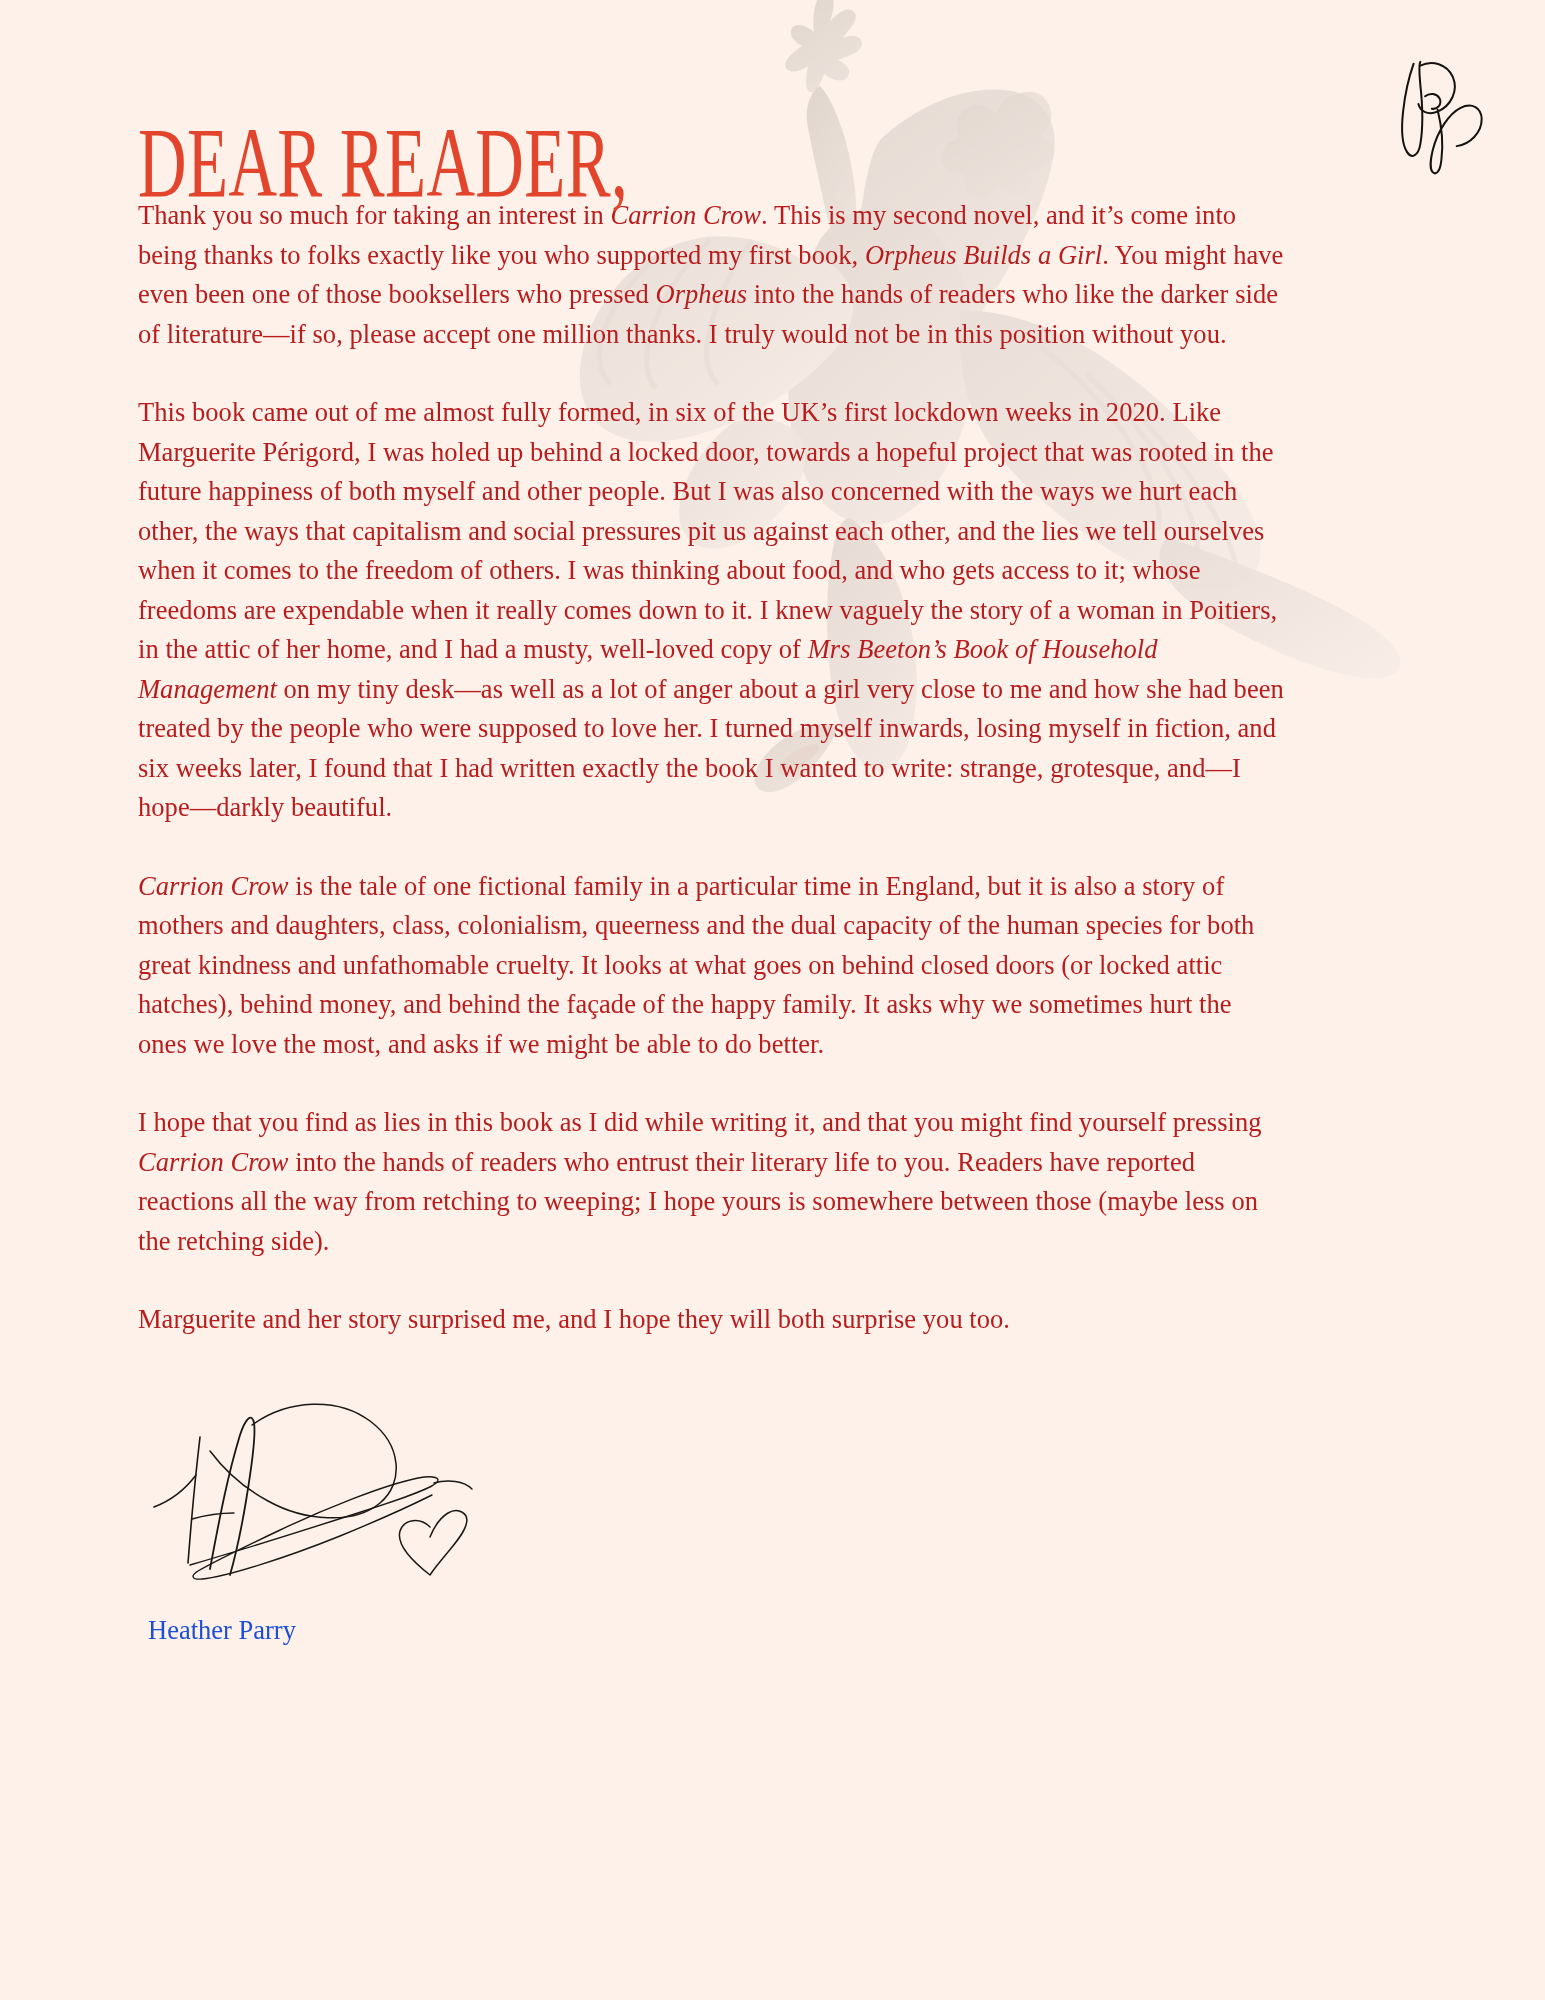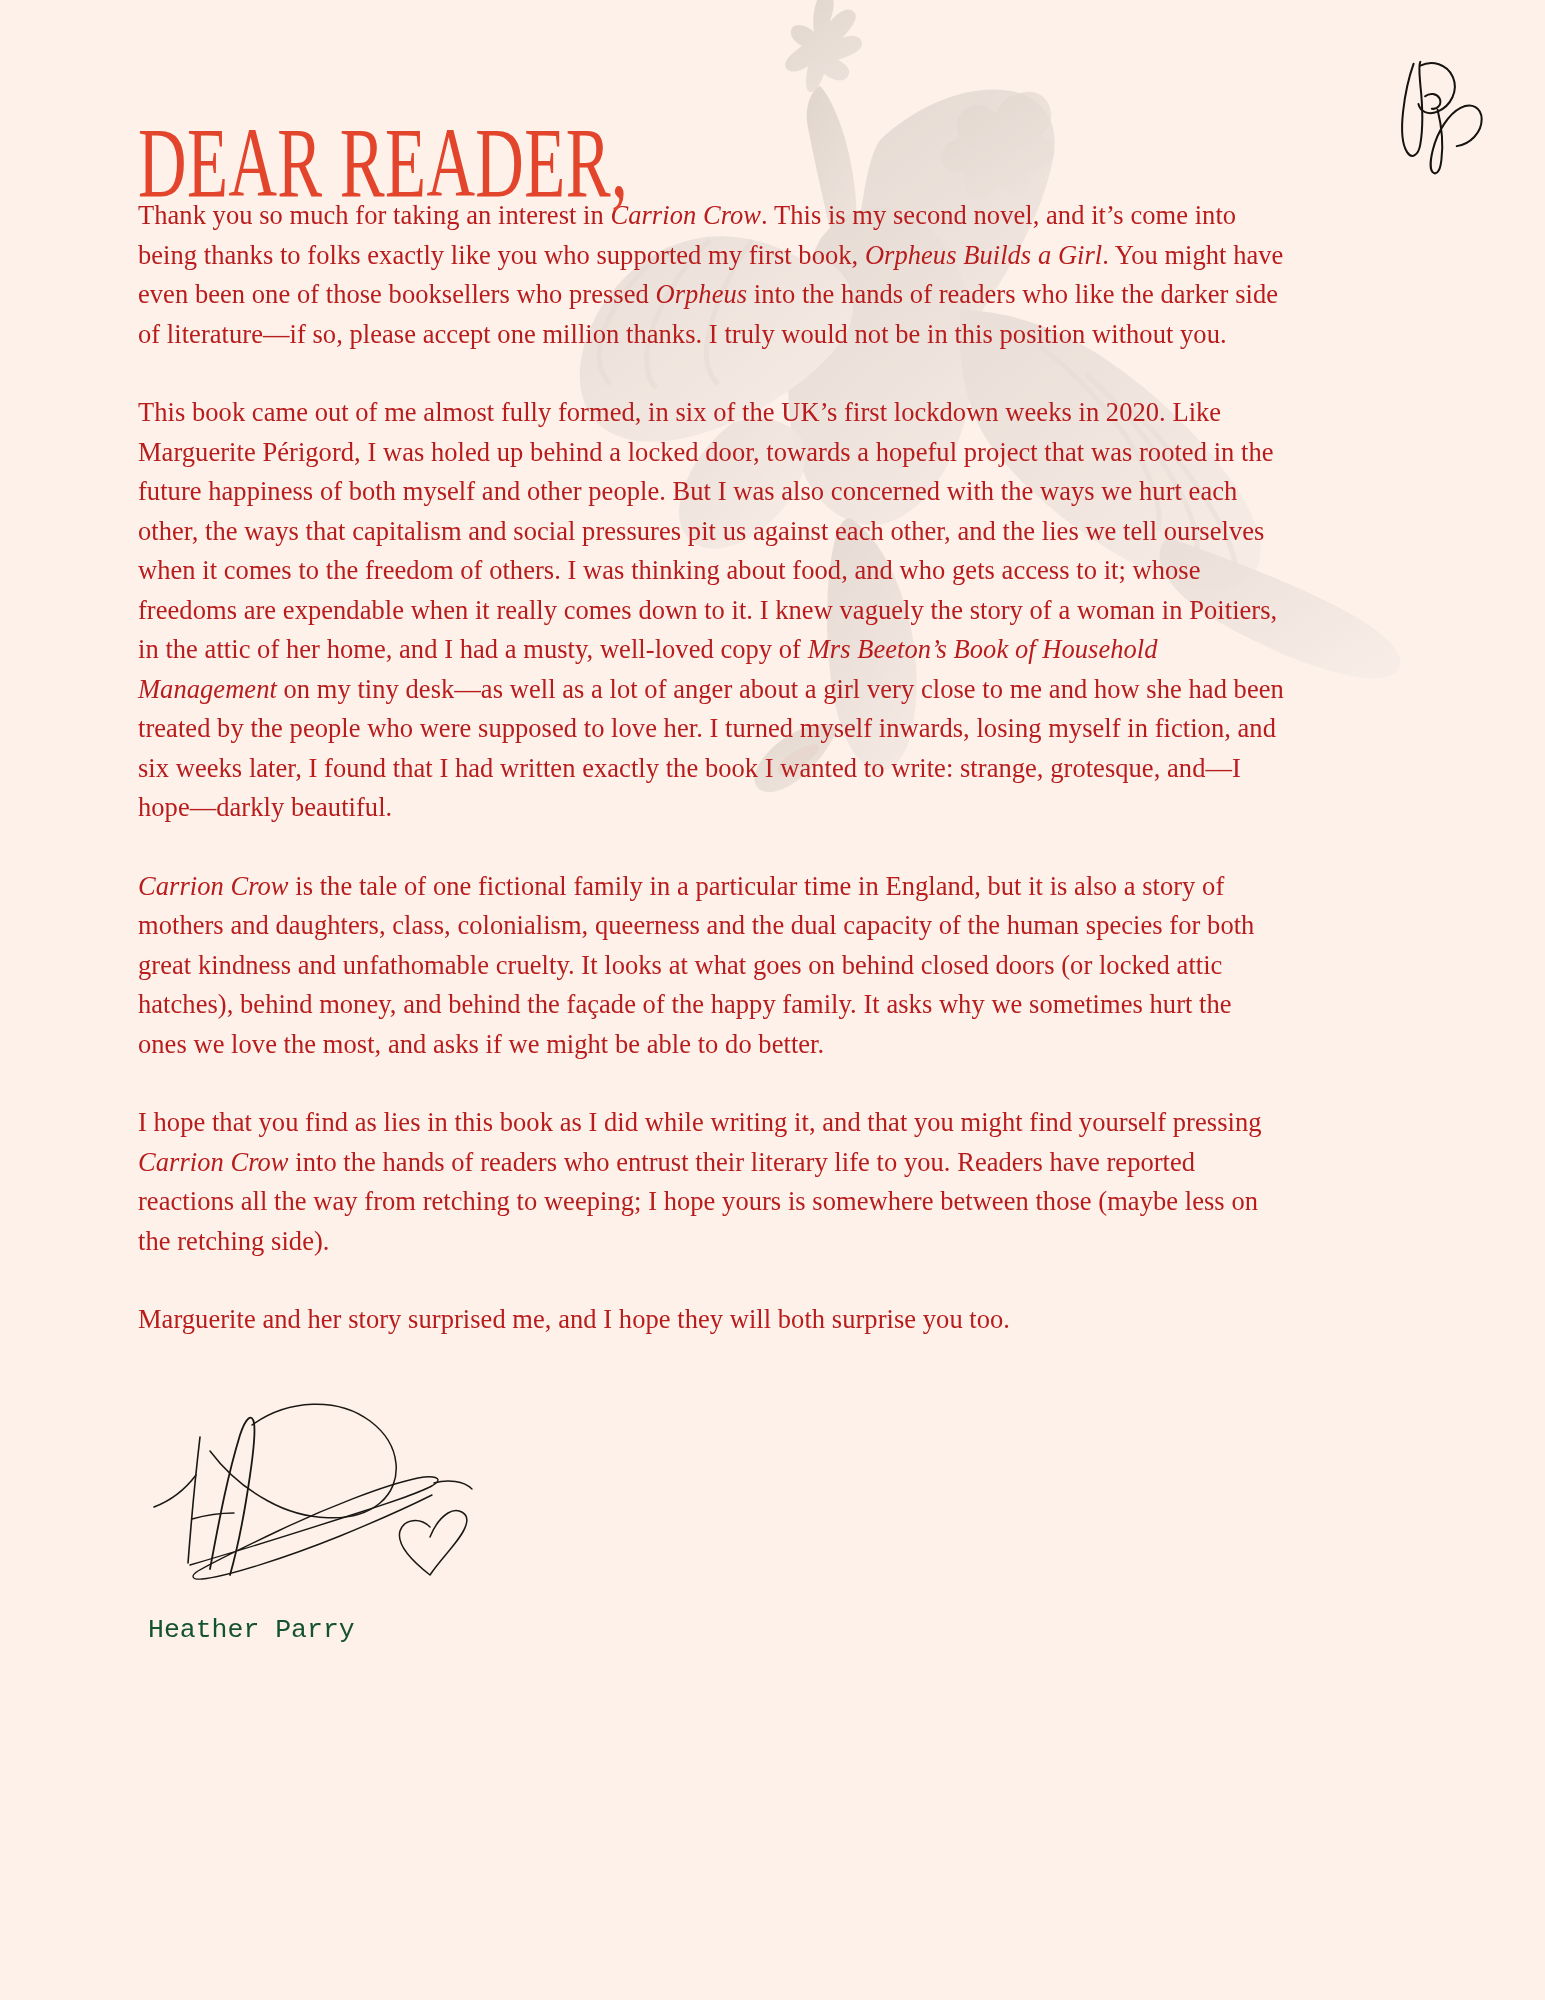--- a/index.html
+++ b/index.html
@@ -91,23 +91,23 @@
     position: relative;
     z-index: 3;
     margin-top: 18px;
     margin-left: 10px;
     width: 420px;
     height: 230px;
   }
   #signature-svg { width: 420px; height: 230px; display:block; }
 
   #signature-name {
-    font-family: Liberation Mono, monospace;
+    font-family: Liberation Serif, serif;
     font-size: 26.5px;
-    color: #14532d;
+    color: #1d4ed8;
     margin: 0;
     padding-top: 6px;
   }
 </style>
 </head>
 <body>
 
 <div id="page">
 
   <svg id="watermark" viewBox="0 0 900 880" preserveAspectRatio="xMidYMin meet" aria-hidden="true">

